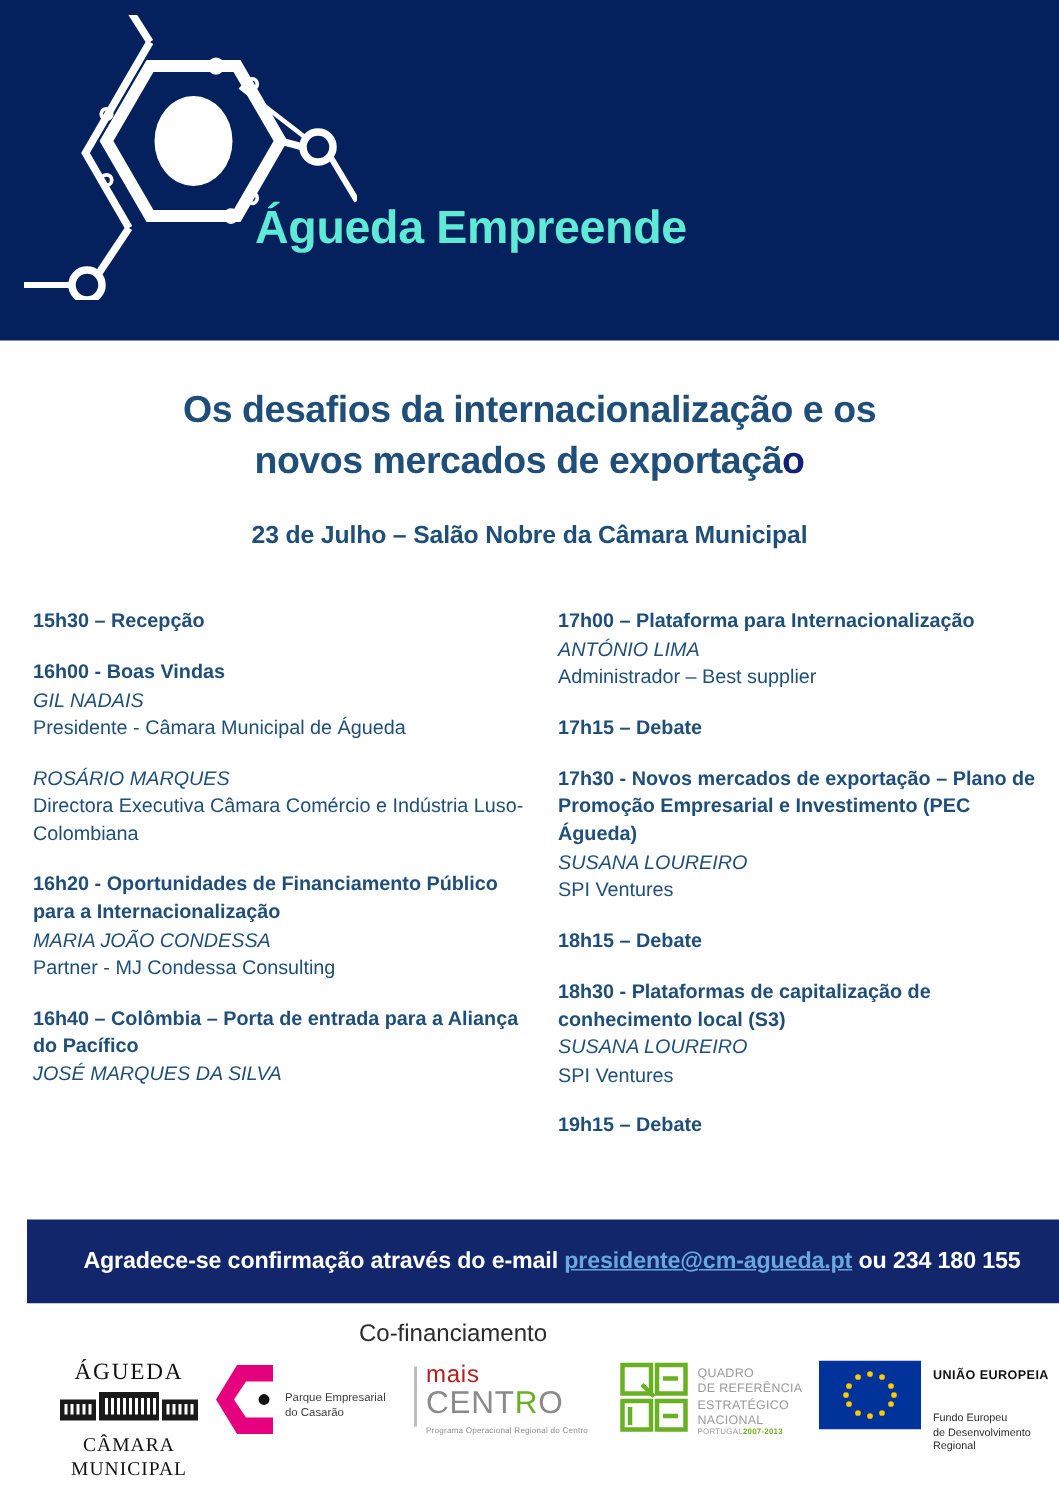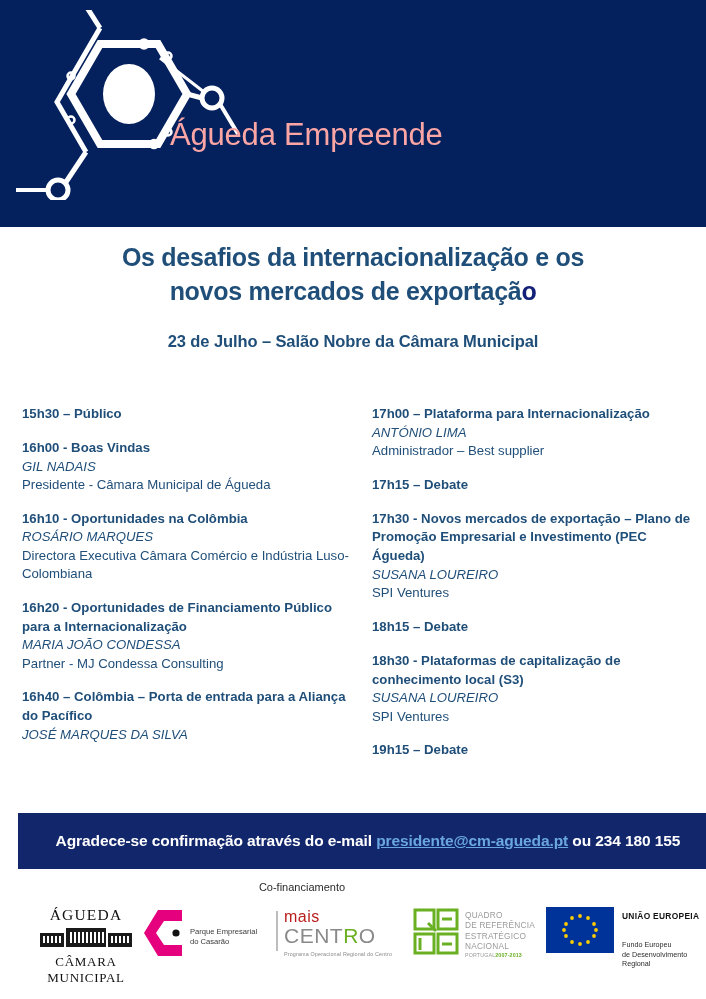--- a/index.html
+++ b/index.html
@@ -12,38 +12,38 @@
     position:relative;
   }
 
   
   .header-banner{
     position:absolute;left:0;top:0;width:706px;height:227px;
     background:#04215e;
   }
   .brand-logo-svg{position:absolute;left:8px;top:10px;}
   .brand-title{
-    position:absolute;left:170px;top:117px;
-    color:#fca5a5;
-    font-size:31px;font-weight:normal;
+    position:absolute;left:170px;top:134px;
+    color:#5eead4;
+    font-size:31px;font-weight:bold;
     letter-spacing:-0.2px;
     white-space:nowrap;
   }
 
   
   .title-block{
     position:absolute;left:0;top:240px;width:706px;
     text-align:center;
   }
   .event-title{
     color:#1f4e79;
     font-size:25px;font-weight:bold;
     line-height:34px;
     letter-spacing:-0.3px;
-    margin:0;padding:0 55px;
+    margin:16px;padding:0 55px;
   }
   .event-title .accent-o{color:#12207a;}
   .event-subtitle{
     color:#1f4e79;
     font-size:16.5px;font-weight:bold;
     margin-top:24px;
     letter-spacing:-0.1px;
   }
 
   
@@ -90,21 +90,21 @@
 
   
   .footer{
     position:absolute;left:0;top:869px;width:706px;height:130px;
     background:#ffffff;
   }
   .cofin-label{
     position:absolute;left:0;top:12px;width:604px;
     text-align:center;
     color:#2b2b2b;
-    font-size:11px;
+    font-size:16px;
   }
   .logo-strip{
     position:absolute;left:0;top:38px;width:706px;height:80px;
   }
   .logo-slot{position:absolute;top:0;margin-left:12px;}
 
   
   .logo-agueda{left:24px;width:100px;text-align:center;}
   .ag-name{
     font-family:"Liberation Serif", serif;
@@ -213,29 +213,28 @@
     <span>Os desafios da internacionalização e os</span><br>
     <span>novos mercados de exportaçã</span><span class="accent-o">o</span>
   </div>
   <div class="event-subtitle">23 de Julho – Salão Nobre da Câmara Municipal</div>
 </div>
 
 <div class="programme">
 
   <div class="prog-col col-left">
     <div class="prog-item">
-      <p class="prog-head">15h30 – Público</p>
+      <p class="prog-head">15h30 – Recepção</p>
     </div>
     <div class="prog-item">
       <p class="prog-head">16h00 - Boas Vindas</p>
       <p class="prog-speaker">GIL NADAIS</p>
       <p class="prog-role">Presidente - Câmara Municipal de Águeda</p>
     </div>
     <div class="prog-item">
-      <p class="prog-head">16h10  - Oportunidades na Colômbia</p>
       <p class="prog-speaker">ROSÁRIO MARQUES</p>
       <p class="prog-role">Directora Executiva Câmara Comércio e Indústria Luso-Colombiana</p>
     </div>
     <div class="prog-item">
       <p class="prog-head">16h20  - Oportunidades de Financiamento Público para a Internacionalização</p>
       <p class="prog-speaker">MARIA JOÃO CONDESSA</p>
       <p class="prog-role">Partner - MJ Condessa Consulting</p>
     </div>
     <div class="prog-item">
       <p class="prog-head">16h40 – Colômbia – Porta de entrada para a Aliança do Pacífico</p>

